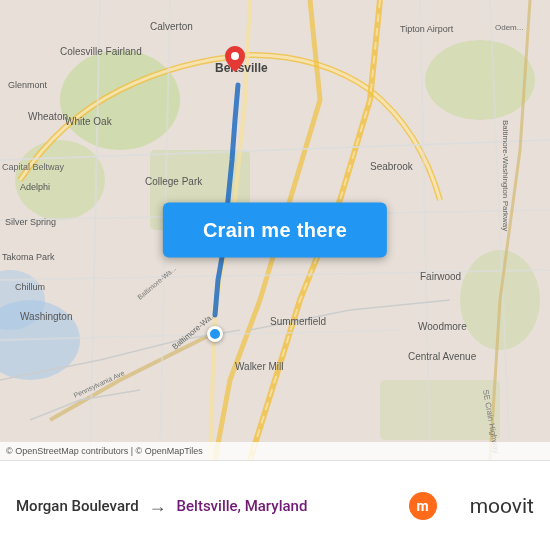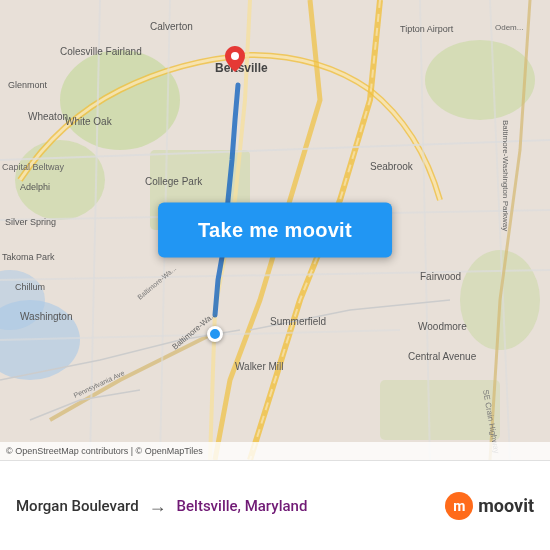--- a/index.html
+++ b/index.html
@@ -102,23 +102,24 @@
       border-radius: 50%;
       display: flex;
       align-items: center;
       justify-content: center;
       color: white;
       font-size: 14px;
       font-weight: bold;
     }
 
     .moovit-text {
-      font-size: 18px;
-      font-weight: 700;
+      font-size: 21px;
+      font-weight: 400;
       color: #333;
+      margin-left: 28px;
     }
 
     
     .pin-red {
       position: absolute;
       width: 20px;
       height: 26px;
       transform: translate(-50%, -100%);
       z-index: 5;
     }
@@ -230,21 +231,21 @@
   <div class="pin-red pin-dest">
     <svg viewBox="0 0 20 26" xmlns="http://www.w3.org/2000/svg">
       <path d="M10 0C4.48 0 0 4.48 0 10c0 7.5 10 16 10 16s10-8.5 10-16C20 4.48 15.52 0 10 0z" fill="#E53935"></path>
       <circle cx="10" cy="10" r="4" fill="white"></circle>
     </svg>
   </div>
 
   <div class="pin-blue pin-origin"></div>
 
   <div class="button-overlay">
-    <button class="take-me-there-btn">Take me moovit</button>
+    <button class="take-me-there-btn">Crain me there</button>
   </div>
 </div>
 
 <div class="footer">
   <div class="route-info">
     <span class="origin-label">Morgan Boulevard</span>
     <span class="arrow-icon">→</span>
     <span class="destination-label">Beltsville, Maryland</span>
   </div>
   <div class="moovit-logo">

